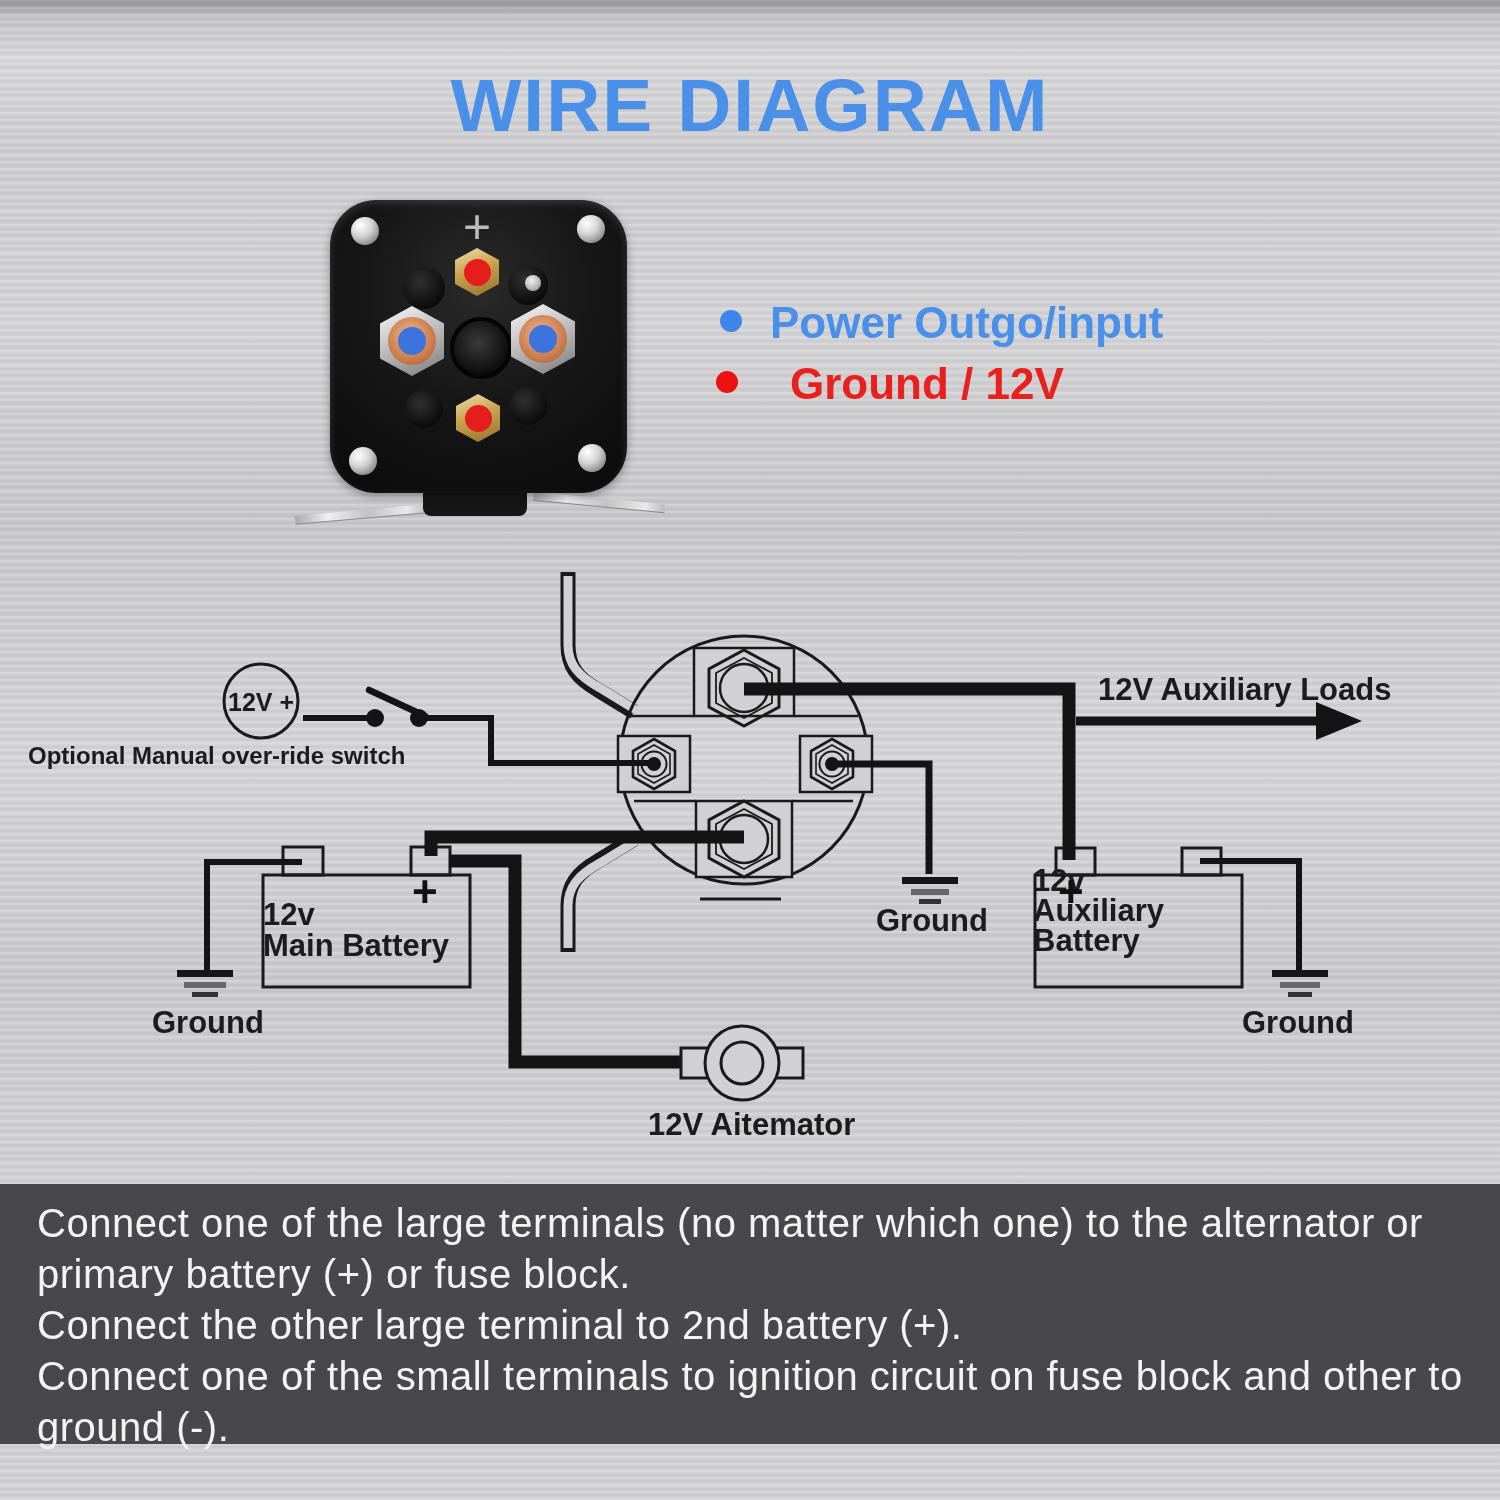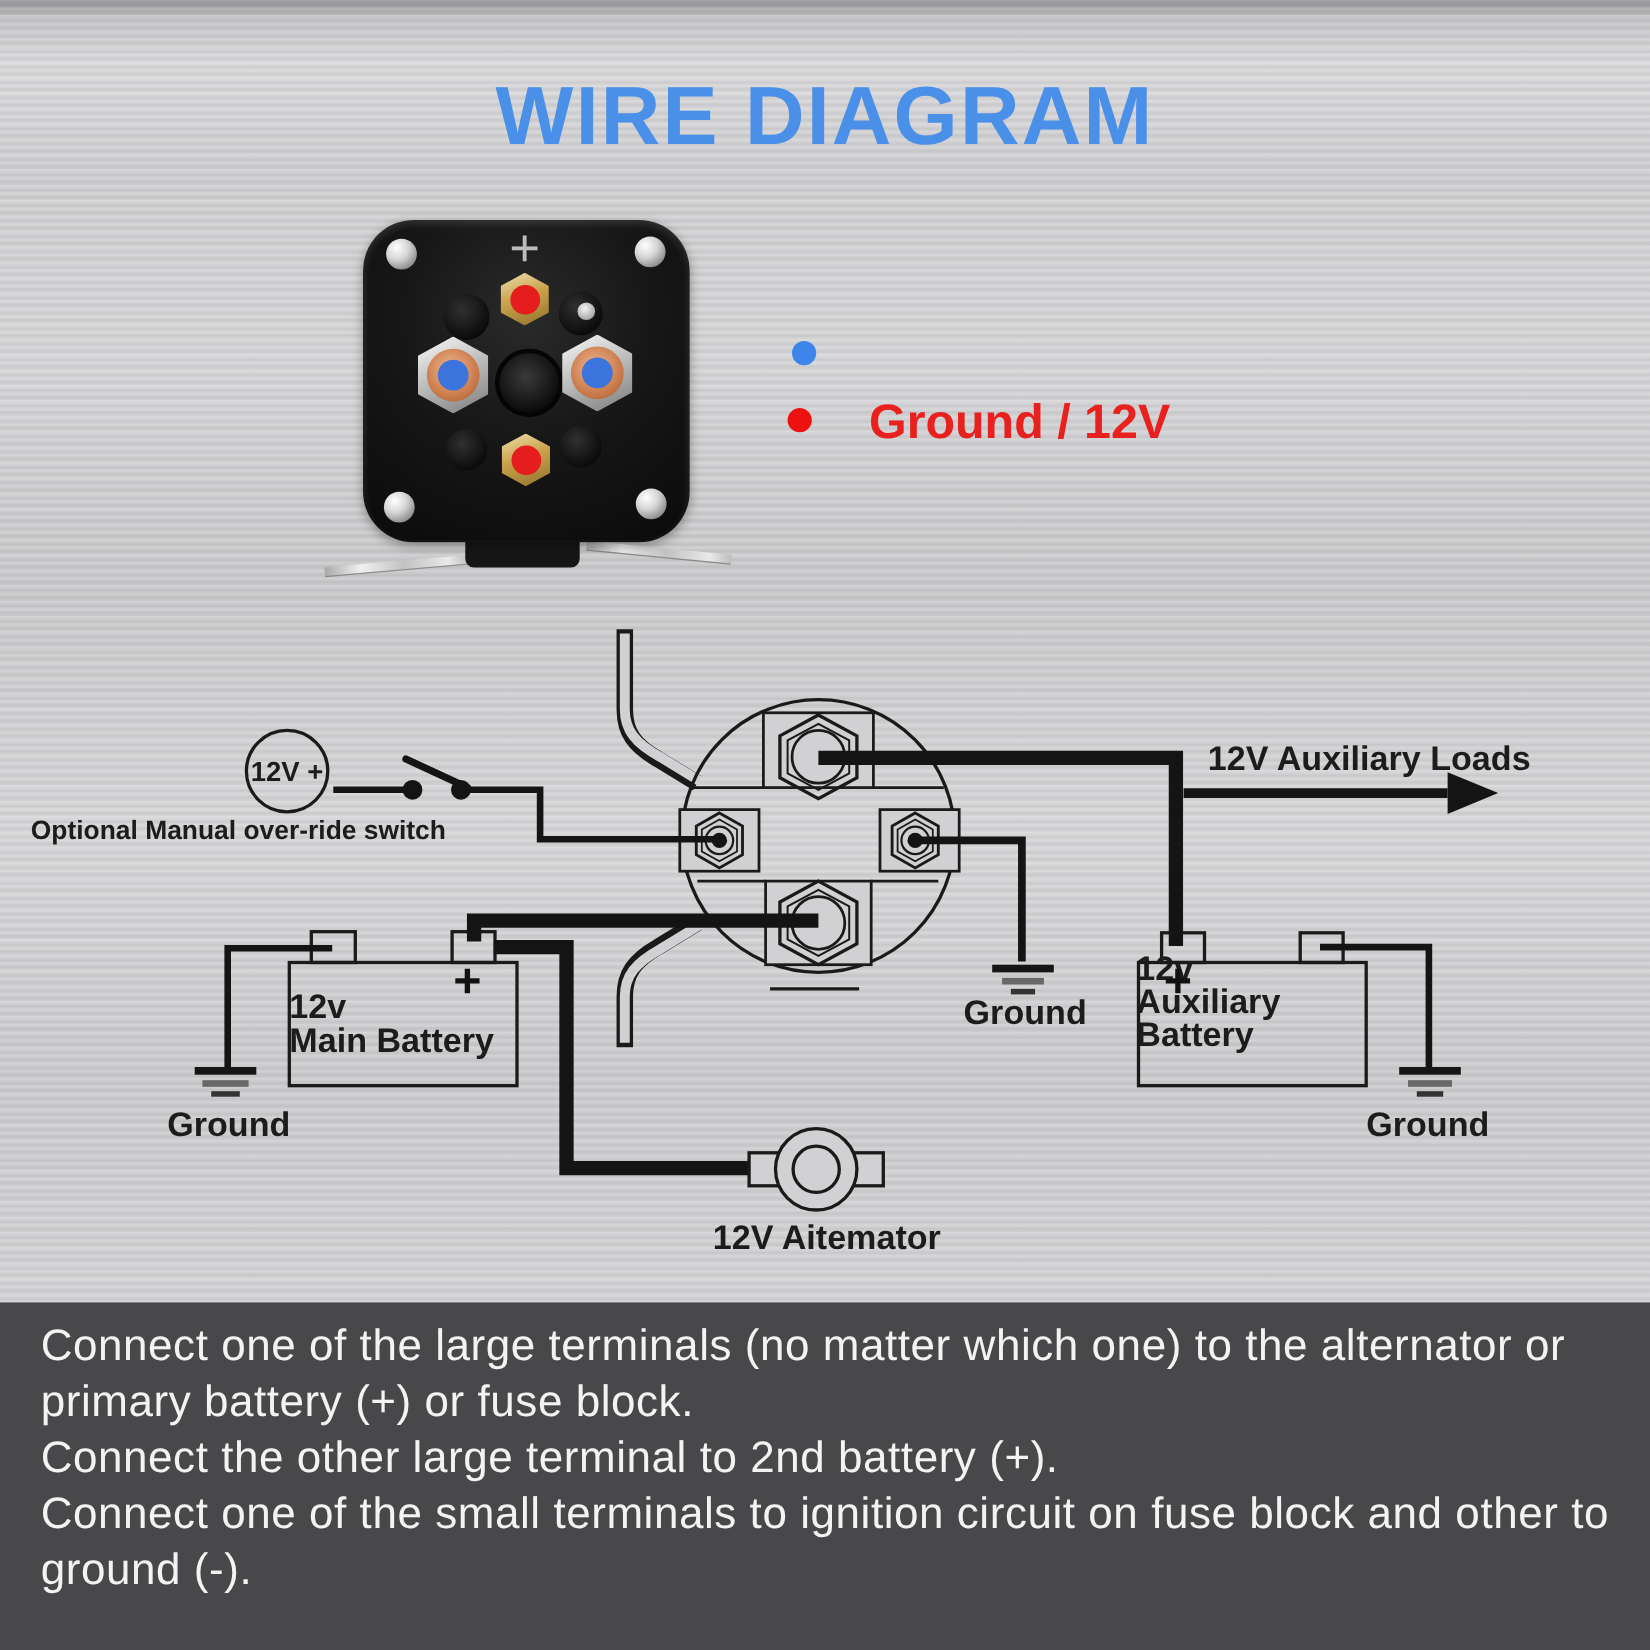--- a/index.html
+++ b/index.html
@@ -34,33 +34,34 @@
     background:radial-gradient(circle at 35% 30%, #ffffff, #d5d5d5 40%, #909090 75%, #5c5c5c);}
   .cap{border-radius:50%;background:radial-gradient(circle at 40% 35%, #303030, #0b0b0b 72%);}
   .hex{clip-path:polygon(50% 0,100% 25%,100% 75%,50% 100%,0 75%,0 25%);}
   .brass{background:linear-gradient(160deg,#efe0b0,#caa24c 45%,#9b7c32 90%);}
   .silver-hex{background:linear-gradient(155deg,#fbfbfb,#c0c0c0 45%,#888888 90%);}
   .copper{border-radius:50%;background:radial-gradient(circle at 45% 40%, #efb991, #cb7c4c 60%, #a05a30);}
   .bluedot{border-radius:50%;background:#3a74dc;}
   .reddot{border-radius:50%;background:#e61d1d;}
   .plusmark{font-size:48px;font-weight:400;color:#bcbcbc;line-height:48px;}
   
-  .instructions{left:0;top:1184px;width:1500px;height:316px;background:#48484a;
+  .instructions{left:0;top:1184px;width:1500px;height:260px;background:#48484a;
     color:#f3f3f3;}
   .instr-inner{position:absolute;left:37px;top:14px;right:10px;}
   .instr-line{font-size:40px;font-weight:300;line-height:51px;letter-spacing:0.5px;white-space:nowrap;}
 </style>
 </head>
 <body>
 
 <div class="canvas">
 
   <div class="abs title">WIRE DIAGRAM</div>
 
   <div class="abs legend-dot" style="left:720px;top:310px;background:#3d85ea;"></div>
+  <div class="abs legend-label" style="left:770px;top:298px;color:#4a8fe8;">Power Outgo/input</div>
   <div class="abs legend-dot" style="left:716px;top:371px;background:#ee1111;"></div>
   <div class="abs legend-label" style="left:790px;top:359px;color:#e8201e;">Ground / 12V</div>
 
   <div class="abs photo">
     <div class="abs wing" style="left:5px;top:315px;width:132px;transform:rotate(-5deg);"></div>
     <div class="abs wing" style="left:243px;top:303px;width:132px;transform:rotate(5.5deg);"></div>
     <div class="abs" style="left:133px;top:295px;width:104px;height:26px;background:#161616;border-radius:0 0 8px 8px;"></div>
     <div class="abs body-black"></div>
     <div class="abs screw" style="left:61px;top:22px;"></div>
     <div class="abs screw" style="left:287px;top:20px;"></div>

